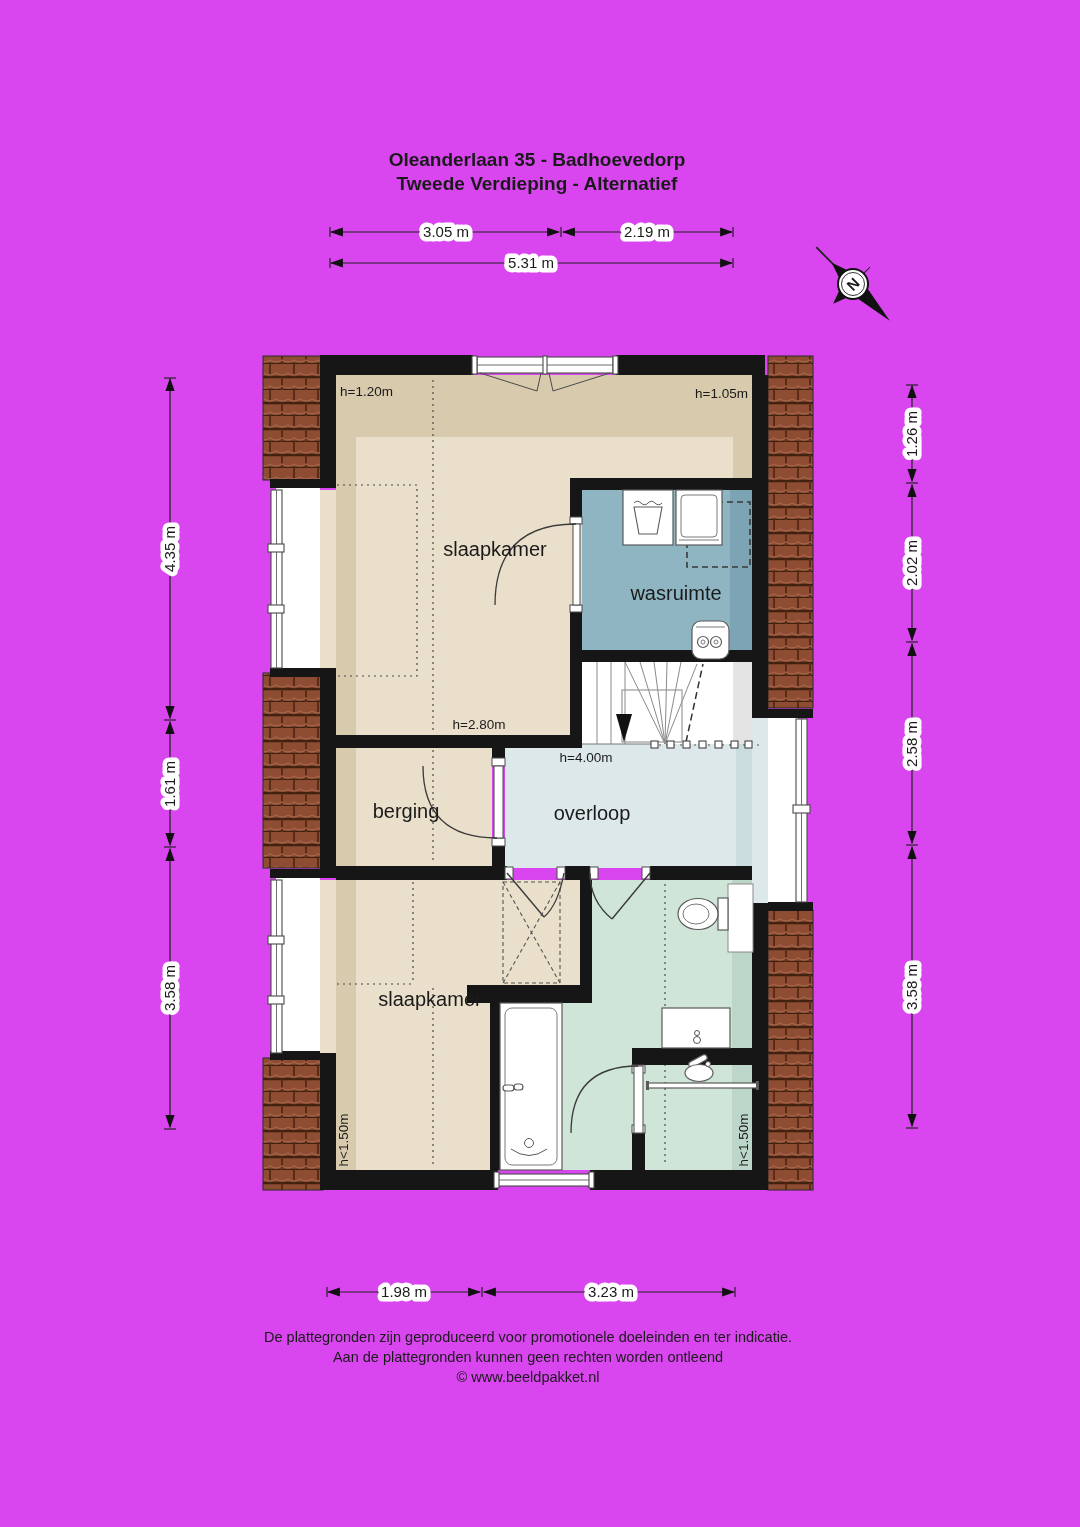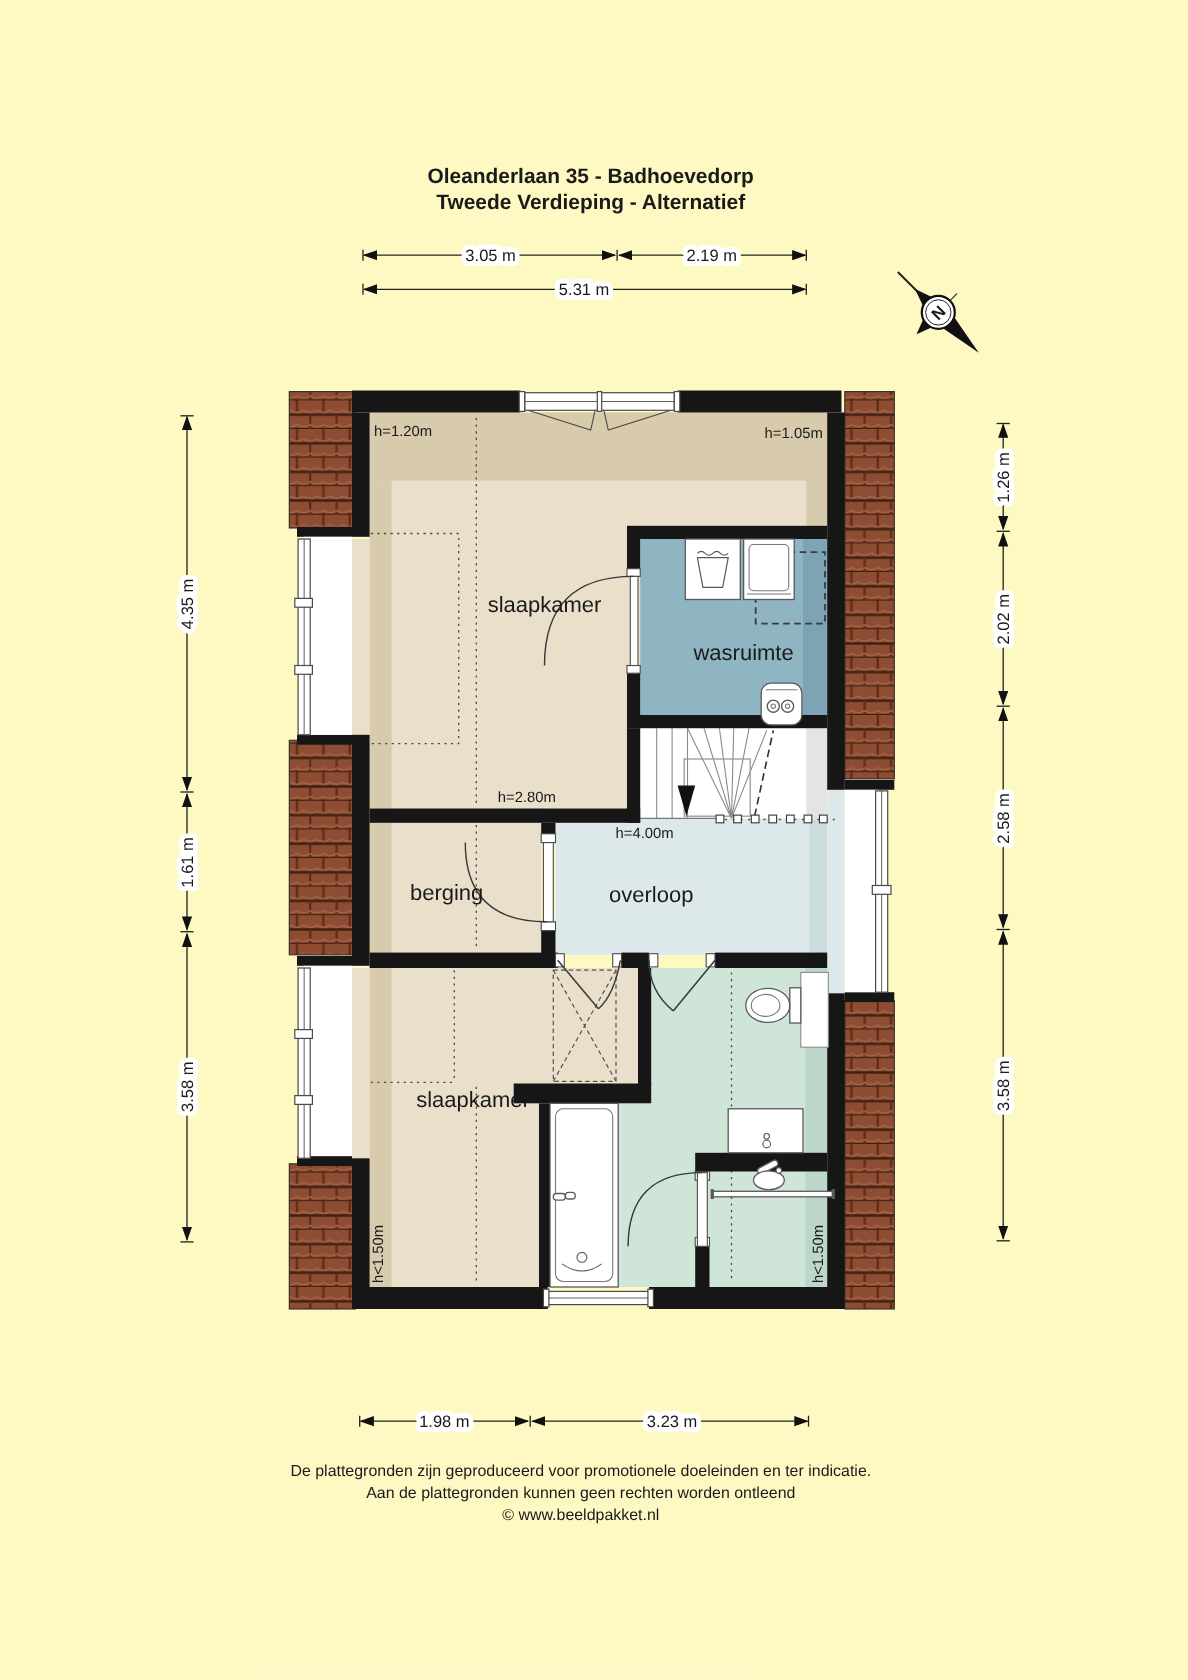--- a/index.html
+++ b/index.html
@@ -1,16 +1,16 @@
 <!DOCTYPE html>
 <html><head>
 <meta charset="utf-8">
 <style>
   html,body{margin:0;padding:0;background:#fff;}
-  #page{position:relative;width:1080px;height:1527px;background:#fef9c3;overflow:hidden;}
+  #page{position:relative;width:1080px;height:1527px;background:#d946ef;overflow:hidden;}
   svg{position:absolute;left:0;top:0;}
   text{font-family:"Liberation Sans","DejaVu Sans",sans-serif;fill:#1a1a1a;}
   .title{font-size:19px;font-weight:bold;}
   .footer{font-size:14.5px;}
   .room-label{font-size:20px;}
   .h-label{font-size:13.5px;}
   .dim-label{font-size:15px;paint-order:stroke;stroke:#fff;stroke-width:9;stroke-linejoin:round;}
   .wall{fill:#161616;}
   .ret{fill:#161616;}
   .bay{fill:#ffffff;}

